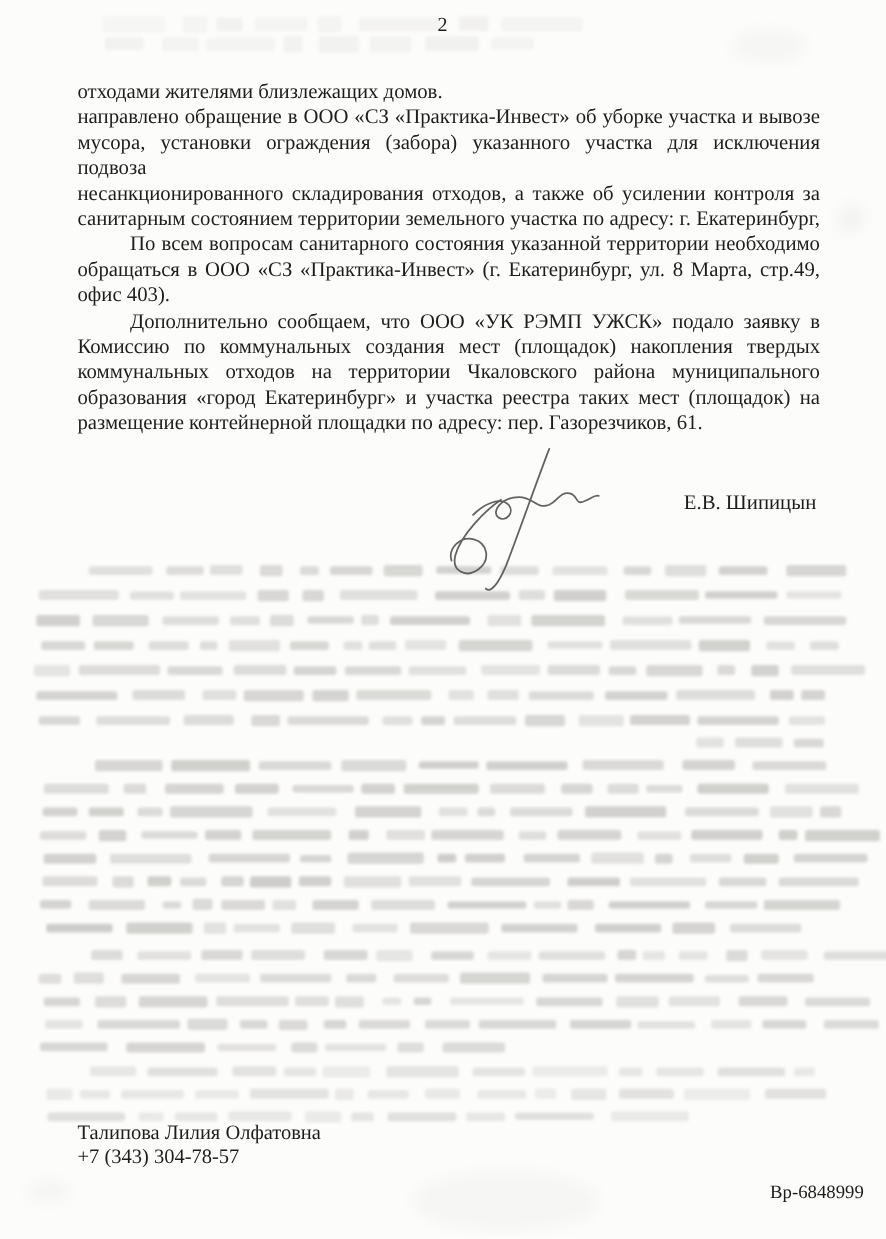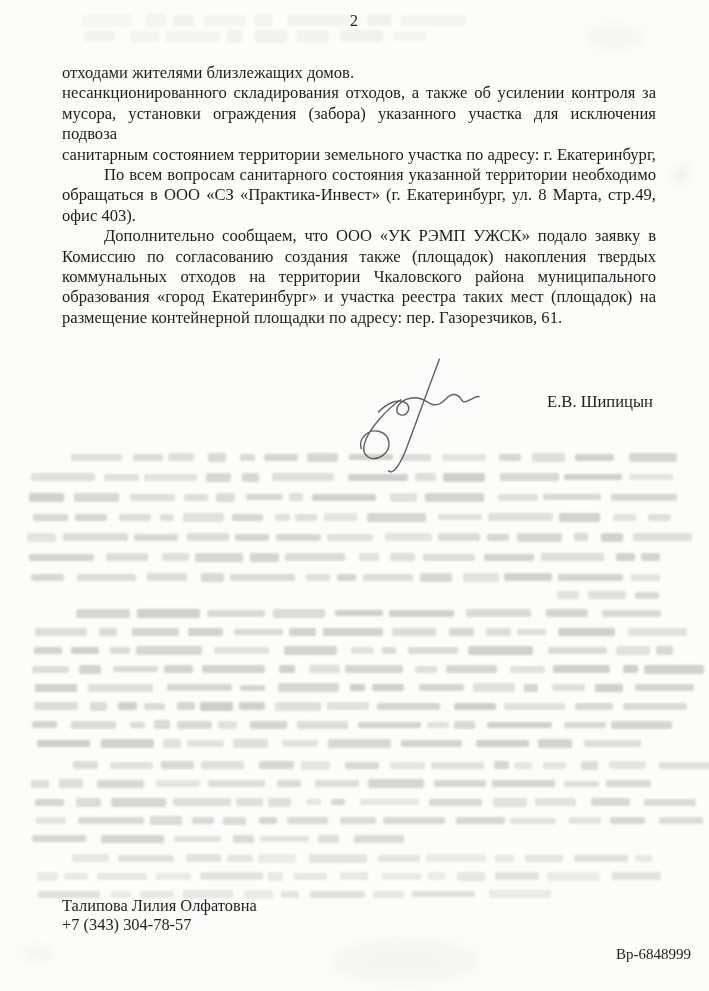--- a/index.html
+++ b/index.html
@@ -71,32 +71,33 @@
       <div class="smudge" style="left: 585px; top: 24px; width: 60px; height: 26px; opacity: 0.05;"></div>
     </div>
 
   <div class="page-number">2</div>
 
   <div class="body-text">
       <div>
         <div class="bodyline plast">отходами жителями близлежащих домов.</div>
       </div>
       <div>
+        <div class="bodyline">направлено обращение в ООО «СЗ «Практика-Инвест» об уборке участка и вывозе</div>
+        <div class="bodyline">мусора, установки ограждения (забора) указанного участка для исключения подвоза</div>
         <div class="bodyline">несанкционированного складирования отходов, а также об усилении контроля за</div>
-        <div class="bodyline">мусора, установки ограждения (забора) указанного участка для исключения подвоза</div>
         <div class="bodyline">санитарным состоянием территории земельного участка по адресу: г. Екатеринбург,</div>
       </div>
       <div>
         <div class="bodyline indent">По всем вопросам санитарного состояния указанной территории необходимо</div>
         <div class="bodyline">обращаться в ООО «СЗ «Практика-Инвест» (г. Екатеринбург, ул. 8 Марта, стр.49,</div>
         <div class="bodyline plast">офис 403).</div>
       </div>
       <div>
         <div class="bodyline indent">Дополнительно сообщаем, что ООО «УК РЭМП УЖСК» подало заявку в</div>
-        <div class="bodyline">Комиссию по согласованию создания также (площадок) накопления твердых</div>
+        <div class="bodyline">Комиссию по коммунальных создания мест (площадок) накопления твердых</div>
         <div class="bodyline">коммунальных отходов на территории Чкаловского района муниципального</div>
         <div class="bodyline">образования «город Екатеринбург» и участка реестра таких мест (площадок) на</div>
         <div class="bodyline plast">размещение контейнерной площадки по адресу: пер. Газорезчиков, 61.</div>
       </div>
     </div>
 
 
   <svg class="signature-svg" viewBox="0 0 130 120" xmlns="http://www.w3.org/2000/svg">
     <g fill="none" stroke="#4d4d4d" stroke-width="1.4" stroke-linecap="round" opacity="0.88">
       <path d="M90,4 C80,30 66,70 56,96 C50,110 44,118 40,114"></path>

